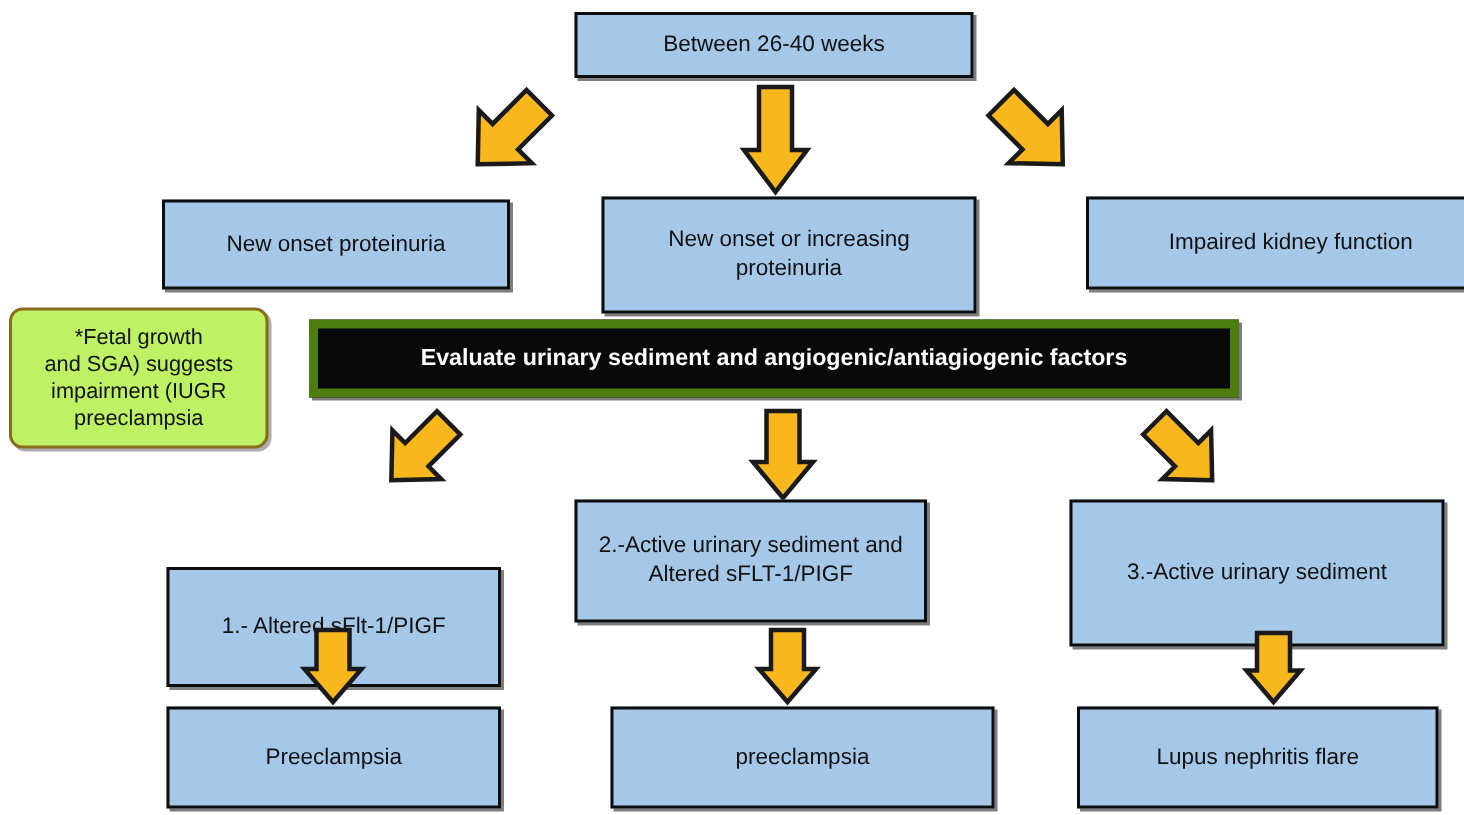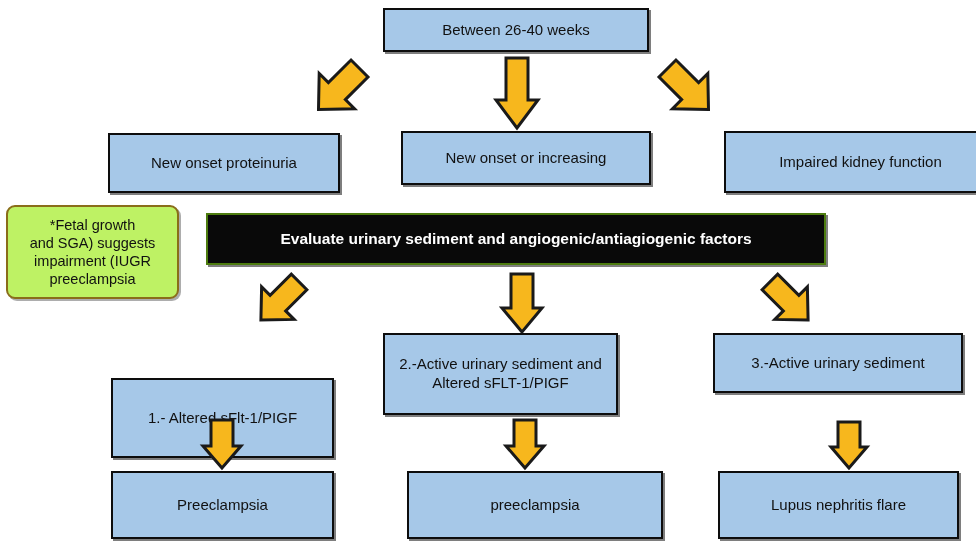--- a/index.html
+++ b/index.html
@@ -34,21 +34,21 @@
   }
   .node.note {
     background: #bef264;
     border: 2px solid #8a6d1a;
     border-radius: 9px;
     box-shadow: 2px 2px 0 rgba(20,20,20,0.35);
     font-size: 14.5px;
   }
   .node.banner {
     background: #090909;
-    border: 2px solid #4d7c0f;
+    border: 6px solid #4d7c0f;
     color: #ffffff;
     font-weight: bold;
     font-size: 15.5px;
     box-shadow: 2px 2px 0 rgba(20,20,20,0.55);
   }
   .arrow {
     position: absolute;
   }
   .arrow svg {
     display: block;
@@ -83,23 +83,24 @@
       <g transform="rotate(-45 33 31)">
         <polygon points="33,60 8,34 21,34 21,2 45,2 45,34 58,34" fill="#f7b71d" stroke="#1a1a1a" stroke-width="3" stroke-linejoin="miter"></polygon>
       </g>
     </svg>
   </div>
 
   <div class="node" style="left:108px; top:133px; width:232px; height:60px;">
     <span>New onset proteinuria</span>
   </div>
 
-  <div class="node" style="left:401px; top:131px; width:250px; height:54px;">
+  <div class="node" style="left:401px; top:131px; width:250px; height:78px;">
     <div>
       <div>New onset or increasing</div>
+      <div>proteinuria</div>
     </div>
   </div>
 
   <div class="node" style="left:686px; top:131px; width:273px; height:62px;margin-left:38px;">
     <span>Impaired kidney function</span>
   </div>
 
   <div class="node note" style="left:6px; top:205px; width:173px; height:94px;">
     <div>
       <div>*Fetal growth</div>
@@ -139,21 +140,21 @@
     <span>1.- Altered sFlt-1/PIGF</span>
   </div>
 
   <div class="node" style="left:383px; top:333px; width:235px; height:82px;">
     <div>
       <div>2.-Active urinary sediment and</div>
       <div>Altered sFLT-1/PIGF</div>
     </div>
   </div>
 
-  <div class="node" style="left:713px; top:333px; width:250px; height:60px;">
+  <div class="node" style="left:713px; top:333px; width:250px; height:98px;">
     <span>3.-Active urinary sediment</span>
   </div>
 
   <div class="arrow" style="left:201px; top:418px; width:42px; height:52px;">
     <svg width="42" height="52" viewBox="0 0 42 52">
       <polygon points="21,50 2,28 10,28 10,2 32,2 32,28 40,28" fill="#f7b71d" stroke="#1a1a1a" stroke-width="3" stroke-linejoin="miter"></polygon>
     </svg>
   </div>
 
   <div class="arrow" style="left:504px; top:418px; width:42px; height:52px;">

